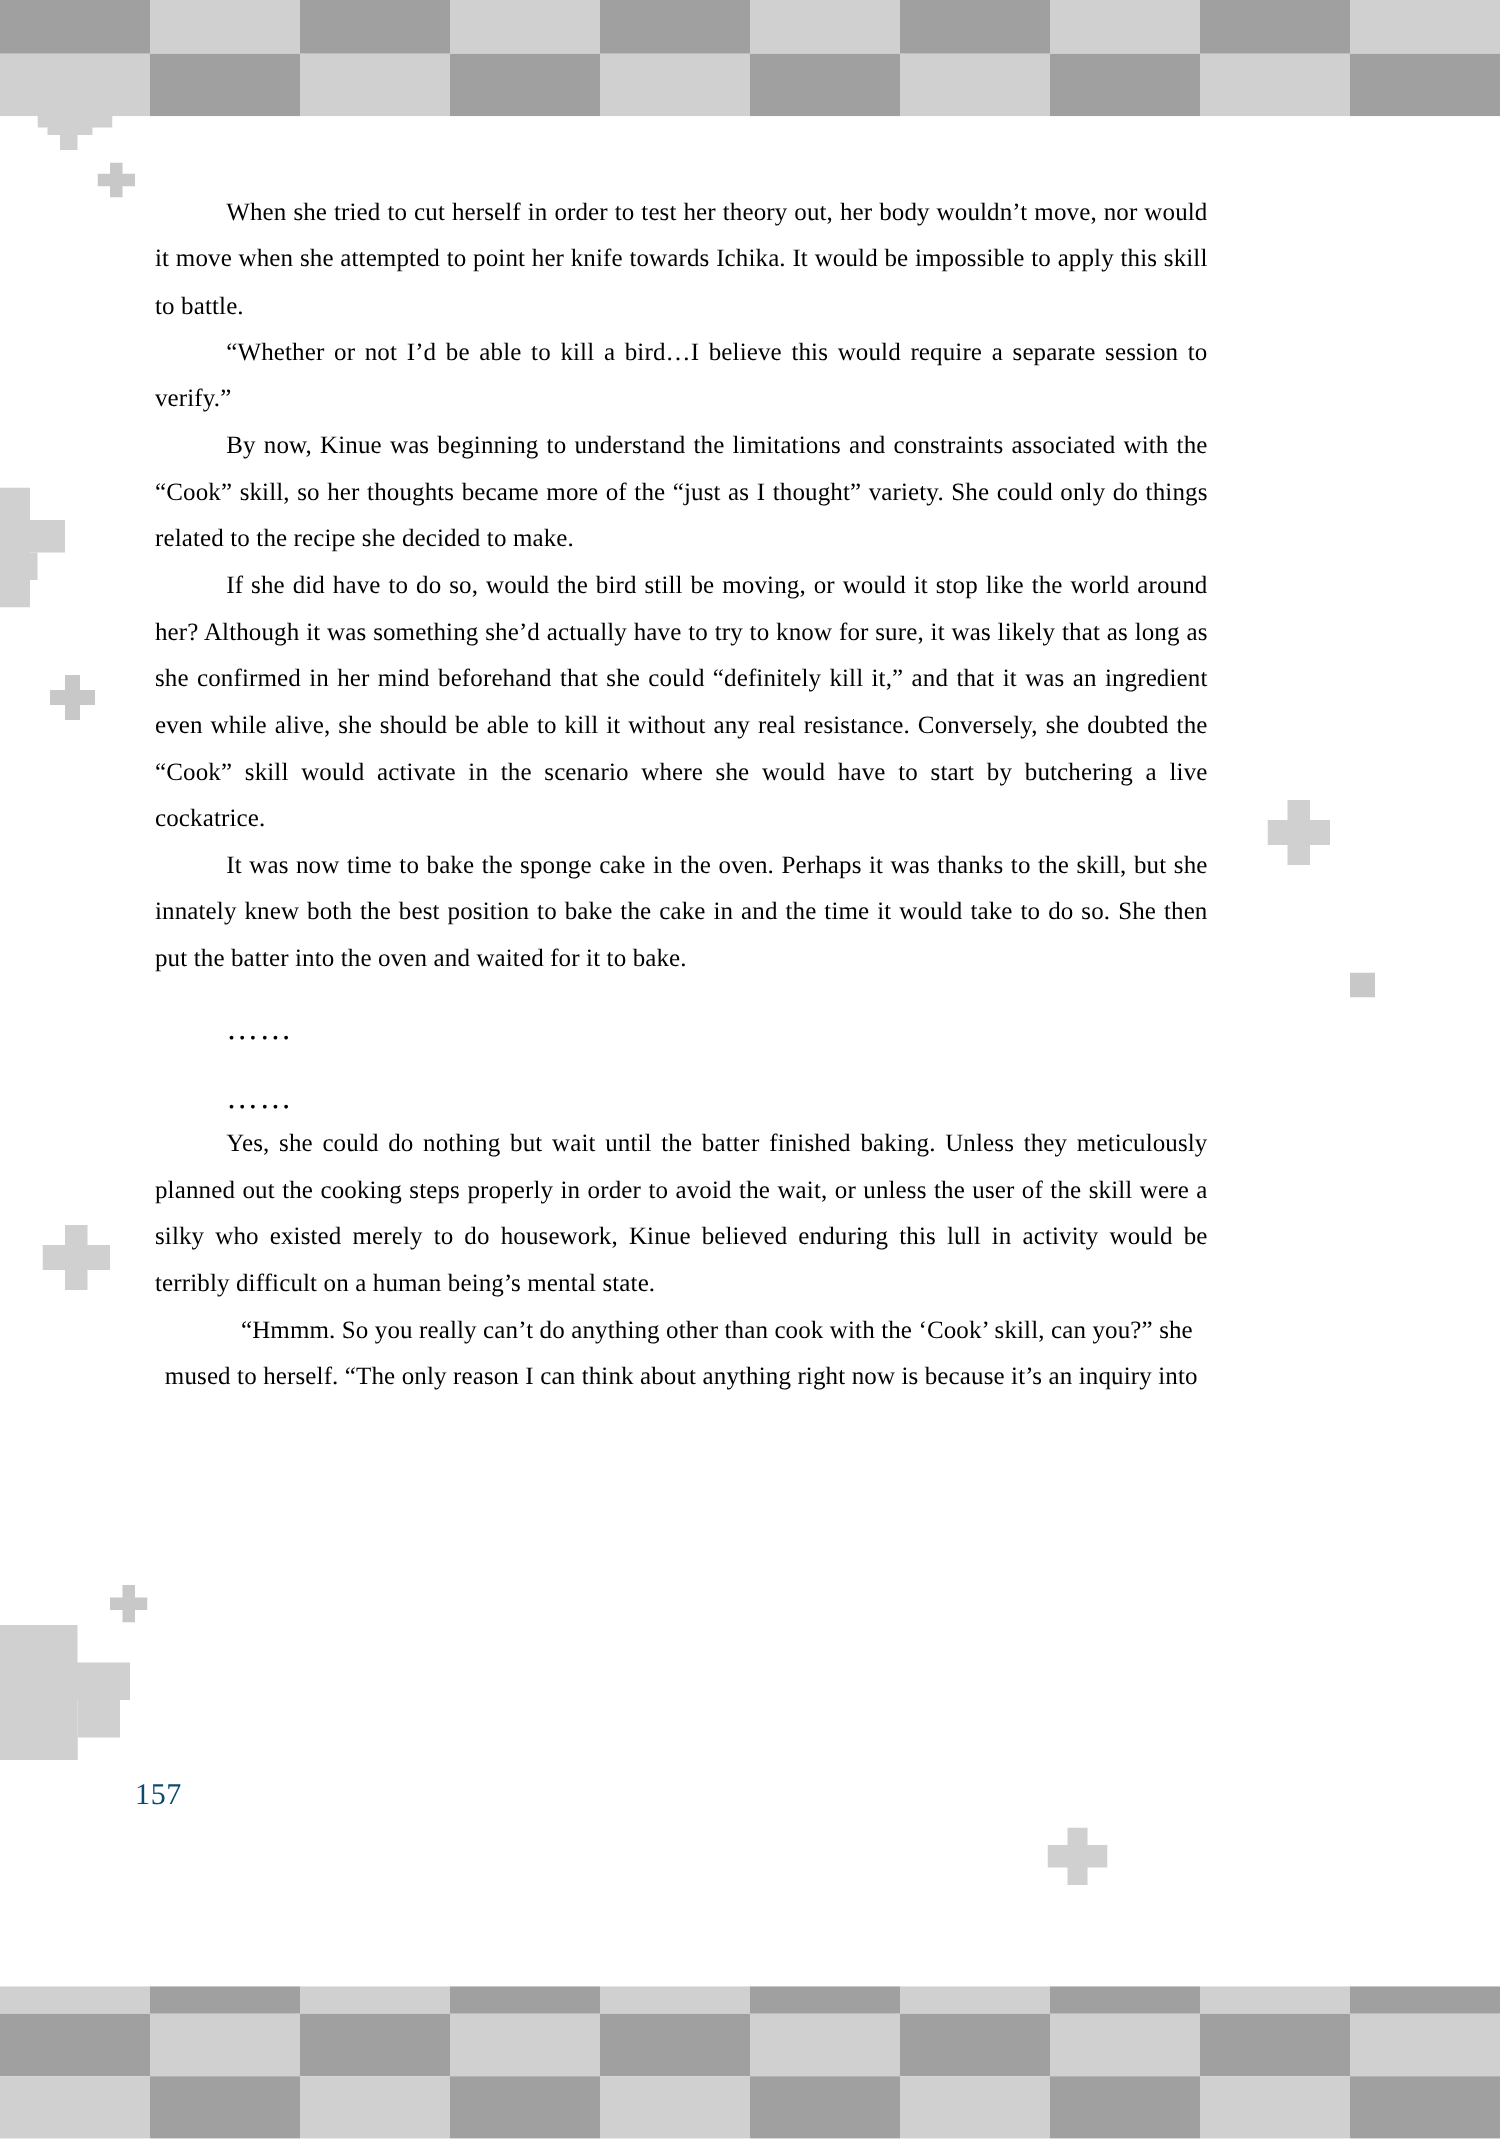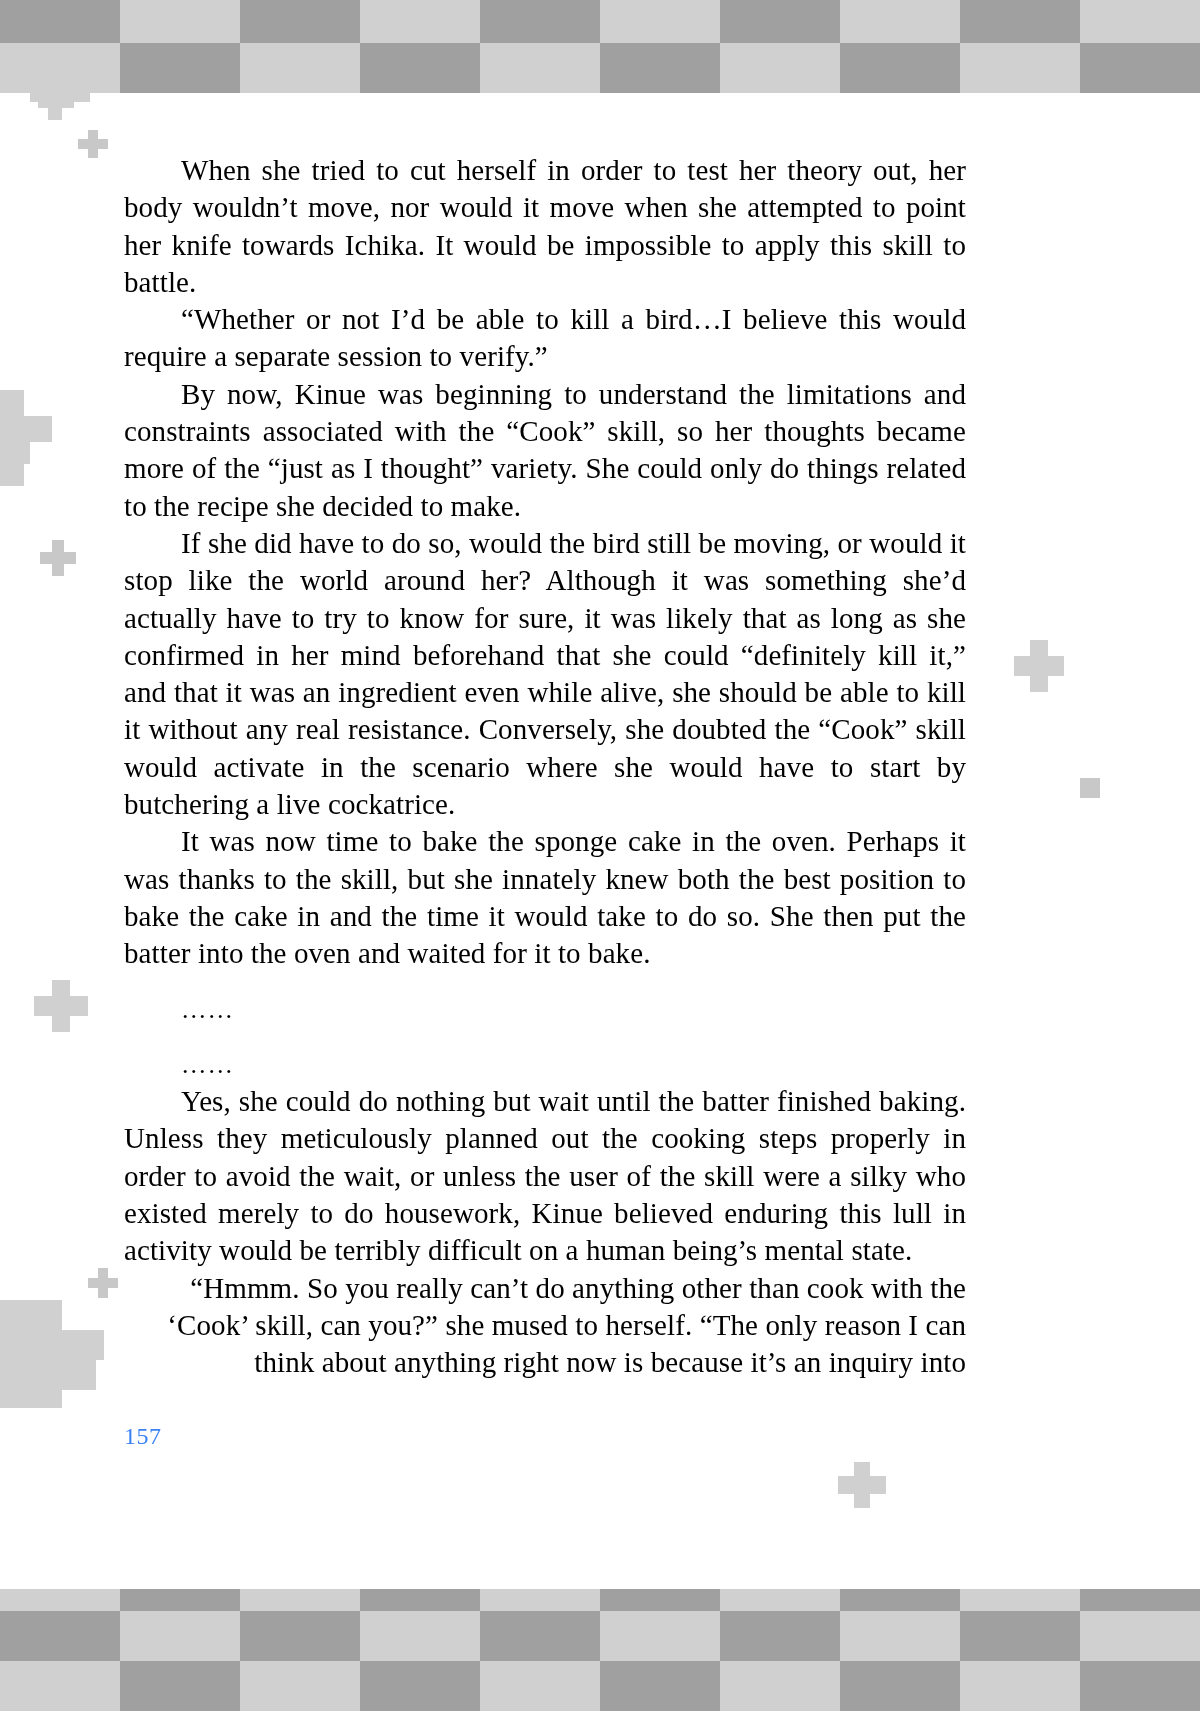--- a/index.html
+++ b/index.html
@@ -59,52 +59,52 @@
   
   #text-column {
     position: absolute;
     left: 124px;
     top: 152px;
     width: 842px;
   }
 
   p.body-par {
     margin: 0;
-    font-size: 29px;
+    font-size: 20px;
     line-height: 37.3px;
     color: #000000;
     text-align: justify;
     text-indent: 57px;
     letter-spacing: 0.1px;
     -webkit-font-smoothing: antialiased;
   }
 
   p.body-par.nojust {
-    text-align: right;
+    text-align: center;
   }
 
   p.ellipsis-par {
     margin: 0;
     font-size: 25.5px;
     line-height: 37.3px;
     color: #000000;
     text-align: left;
     text-indent: 57px;
     letter-spacing: 1.0px;
   }
 
   .spacer-small { height: 18px; }
 
   #page-number {
     position: absolute;
-    left: 124px;
+    left: 108px;
     top: 1421px;
     font-size: 24px;
     line-height: 30px;
-    color: #3b82f6;
+    color: #0c4a6e;
     letter-spacing: 0.5px;
   }
 </style>
 </head>
 <body>
 
 <div id="page">
 
   
   <div class="checker-band" id="band-top">

